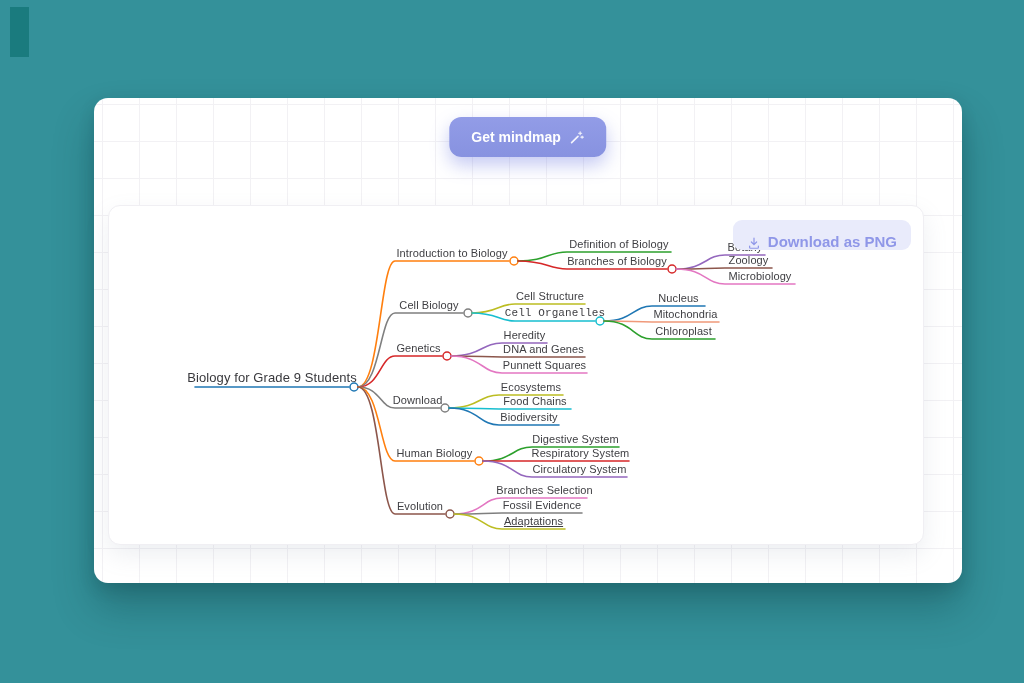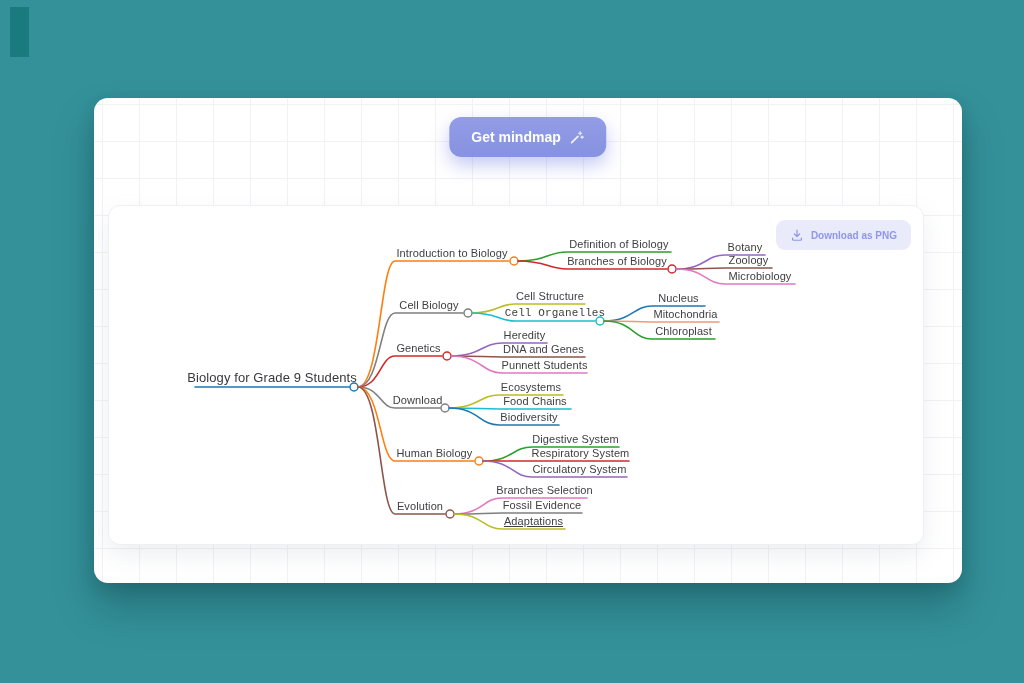--- a/index.html
+++ b/index.html
@@ -35,23 +35,23 @@
   }
   .inner-card {
     position:absolute; left:14px; top:107px; width:816px; height:340px;
     background:#ffffff; border-radius:12px;
     border:1px solid #f0eff3;
     box-shadow:0 10px 24px rgba(130,140,160,.14);
   }
   .download-btn {
     position:absolute; right:12px; top:14px; height:30px; padding:0 14px;
     border:none; border-radius:9px; background:#e9ebfb;
-    color:#8f97e8; font-size:10px; font-weight:600;
+    color:#8f97e8; font-size:15px; font-weight:600;
     font-family:"Liberation Sans", sans-serif;
-    display:flex; align-items:center; gap:7px; cursor:pointer;
+    display:flex; align-items:flex-end; gap:7px; cursor:pointer;
   }
   .mm-wrap { position:absolute; inset:0; }
   .mm-svg { position:absolute; left:0; top:0; }
   .mm-label {
     position:absolute; height:15px; display:flex; justify-content:center;
     align-items:flex-end; white-space:nowrap;
     font-size:11px; color:#3e3e42; letter-spacing:0.1px;
   }
   .mm-label.root { font-size:13px; color:#39393d; }
 </style>
@@ -128,21 +128,21 @@
           <div class="mm-label" style="left: 616px; top: 32px; width: 40px;">Botany</div>
           <div class="mm-label" style="left: 616px; top: 45px; width: 47px;">Zoology</div>
           <div class="mm-label" style="left: 616px; top: 61px; width: 70px;">Microbiology</div>
           <div class="mm-label" style="left: 406px; top: 81px; width: 70px;">Cell Structure</div>
           <div class="mm-label" style="left: 406px; top: 98px; width: 80px; font-family: Liberation Mono, monospace;">Cell Organelles</div>
           <div class="mm-label" style="left: 543px; top: 83px; width: 53px;">Nucleus</div>
           <div class="mm-label" style="left: 543px; top: 99px; width: 67px;">Mitochondria</div>
           <div class="mm-label" style="left: 543px; top: 116px; width: 63px;">Chloroplast</div>
           <div class="mm-label" style="left: 393px; top: 120px; width: 45px;">Heredity</div>
           <div class="mm-label" style="left: 393px; top: 134px; width: 83px;">DNA and Genes</div>
-          <div class="mm-label" style="left: 393px; top: 150px; width: 85px;">Punnett Students</div>
+          <div class="mm-label" style="left: 393px; top: 150px; width: 85px;">Punnett Squares</div>
           <div class="mm-label" style="left: 390px; top: 172px; width: 64px;">Ecosystems</div>
           <div class="mm-label" style="left: 390px; top: 186px; width: 72px;">Food Chains</div>
           <div class="mm-label" style="left: 390px; top: 202px; width: 60px;">Biodiversity</div>
           <div class="mm-label" style="left: 423px; top: 224px; width: 87px;">Digestive System</div>
           <div class="mm-label" style="left: 423px; top: 238px; width: 97px;">Respiratory System</div>
           <div class="mm-label" style="left: 423px; top: 254px; width: 95px;">Circulatory System</div>
           <div class="mm-label" style="left: 393px; top: 275px; width: 85px;">Branches Selection</div>
           <div class="mm-label" style="left: 393px; top: 290px; width: 80px;">Fossil Evidence</div>
           <div class="mm-label" style="left: 393px; top: 306px; width: 63px; text-decoration: underline;">Adaptations</div>
         </div>

